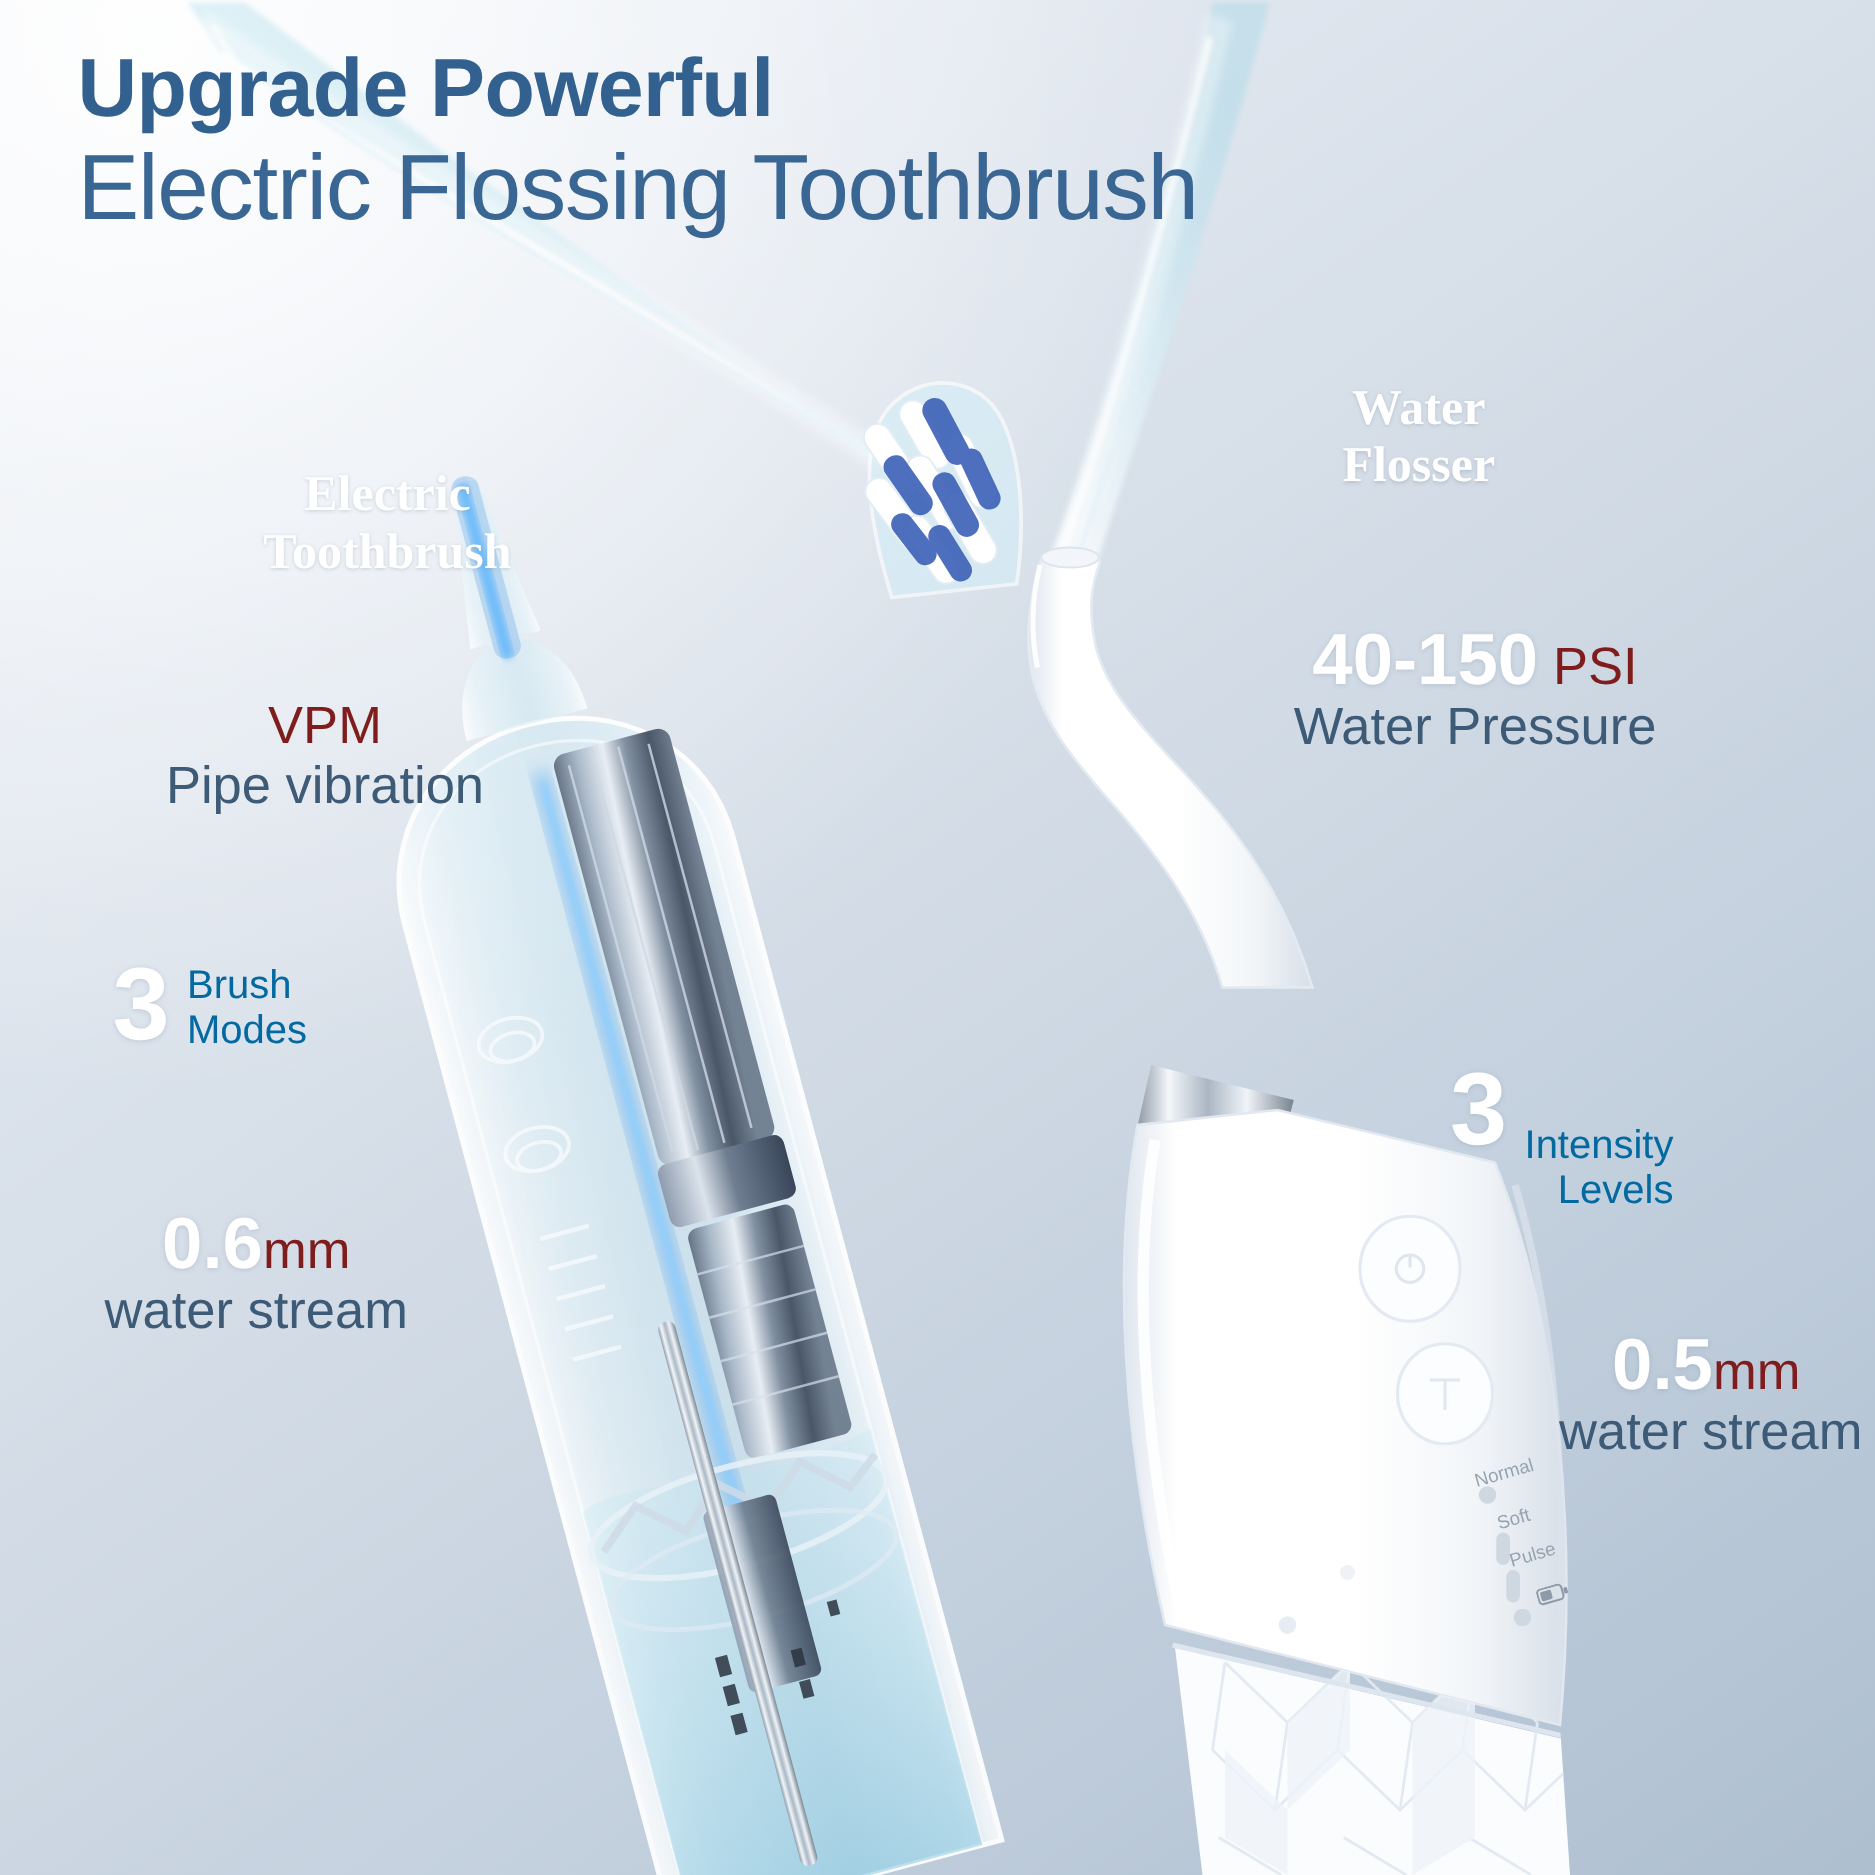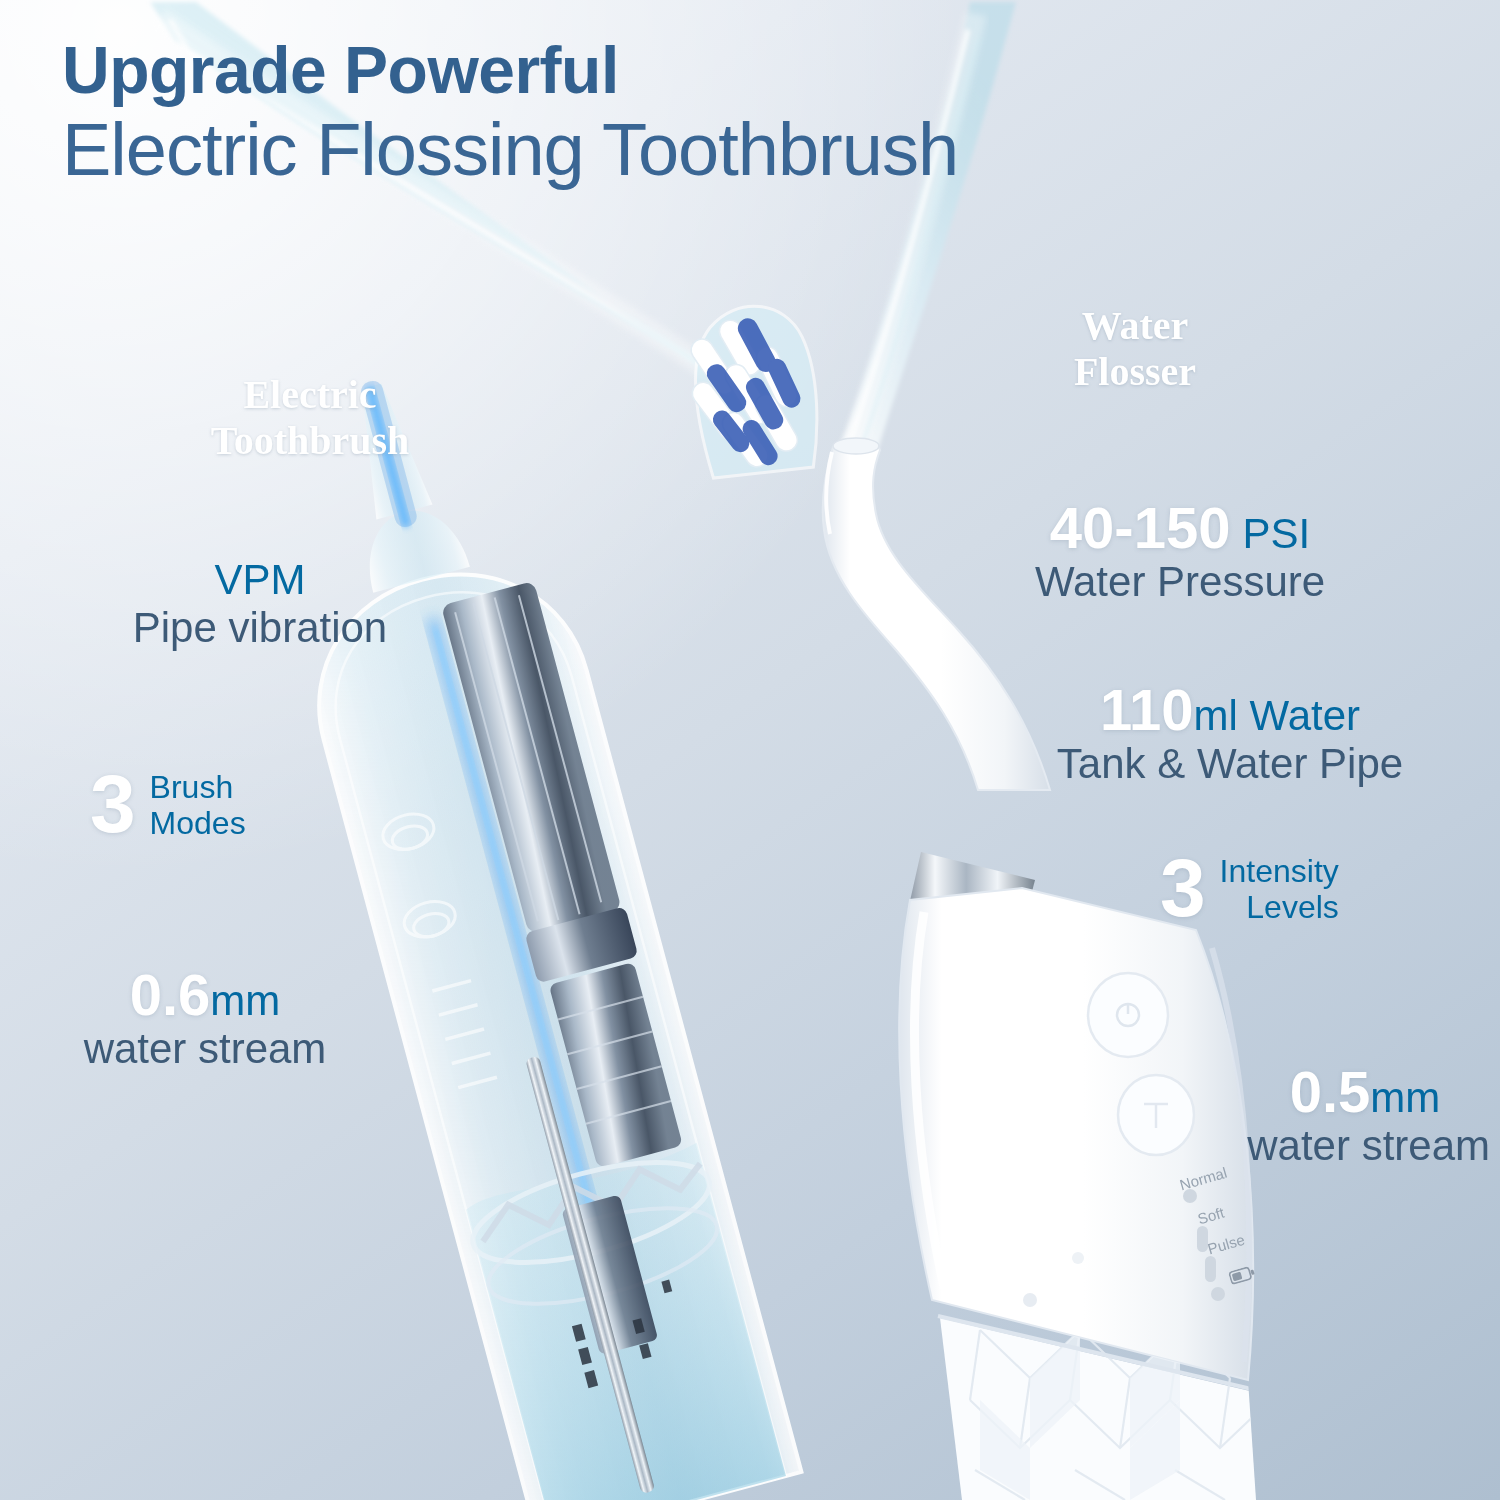--- a/index.html
+++ b/index.html
@@ -38,33 +38,33 @@
     font-family:Liberation Serif, serif;
   }
   .cat-left  { left:150px; top:372px; width:320px; }
   .cat-right { left:985px; top:303px; width:300px; }
 
   .spec { position:absolute; }
   .spec .big {
     color:#ffffff; font-weight:bold; font-size:58px; line-height:1.02;
     text-shadow:0 1px 4px rgba(120,140,160,0.3);
   }
-  .spec .unit { color:#0369a1; font-weight:400; font-size:42px; }
+  .spec .unit { color:#7f1d1d; font-weight:400; font-size:42px; }
   .spec .sub  { color:#3d5a77; font-weight:400; font-size:42px; line-height:1.12; white-space:nowrap; }
 
   .row { display:flex; align-items:baseline; white-space:nowrap; }
 
   
   .numrow { display:flex; align-items:flex-start; white-space:nowrap; }
   .numrow .num {
     color:#ffffff; font-weight:bold; font-size:82px; line-height:0.92;
     text-shadow:0 1px 4px rgba(120,140,160,0.3);
   }
   .numrow .stack { color:#0369a1; font-size:32px; line-height:1.12; margin-left:14px; padding-top:4px; }
-  .t-right { text-align:right; }
+  .t-right { text-align:right;margin-top:44px; }
 
   
   .s-vpm     { left:60px;  top:556px; width:400px; text-align:center; }
   .s-modes   { left:90px;  top:766px; width:300px; }
   .s-stream1 { left:40px;  top:965px; width:330px; text-align:center; }
   .s-psi     { left:1000px;top:498px; width:360px; text-align:center; }
   .s-tank    { left:1020px;top:680px; width:420px; text-align:center; }
   .s-levels  { left:1160px;top:850px; width:300px; }
   .s-stream2 { left:1240px;top:1062px; width:250px; text-align:right; }
 </style>
@@ -354,27 +354,20 @@
   </div>
 
   <div class="spec s-psi">
     <div class="row" style="justify-content:center;">
       <span class="big">40-150</span>
       <span class="unit" style="margin-left:12px">PSI</span>
     </div>
     <div class="sub">Water Pressure</div>
   </div>
 
-  <div class="spec s-tank">
-    <div class="row" style="justify-content:center;">
-      <span class="big">110</span>
-      <span class="unit">ml Water</span>
-    </div>
-    <div class="sub">Tank &amp; Water Pipe</div>
-  </div>
 
   <div class="spec s-levels">
     <div class="numrow">
       <span class="num">3</span>
       <span class="stack t-right">
         <span style="display:block">Intensity</span>
         <span style="display:block">Levels</span>
       </span>
     </div>
   </div>

